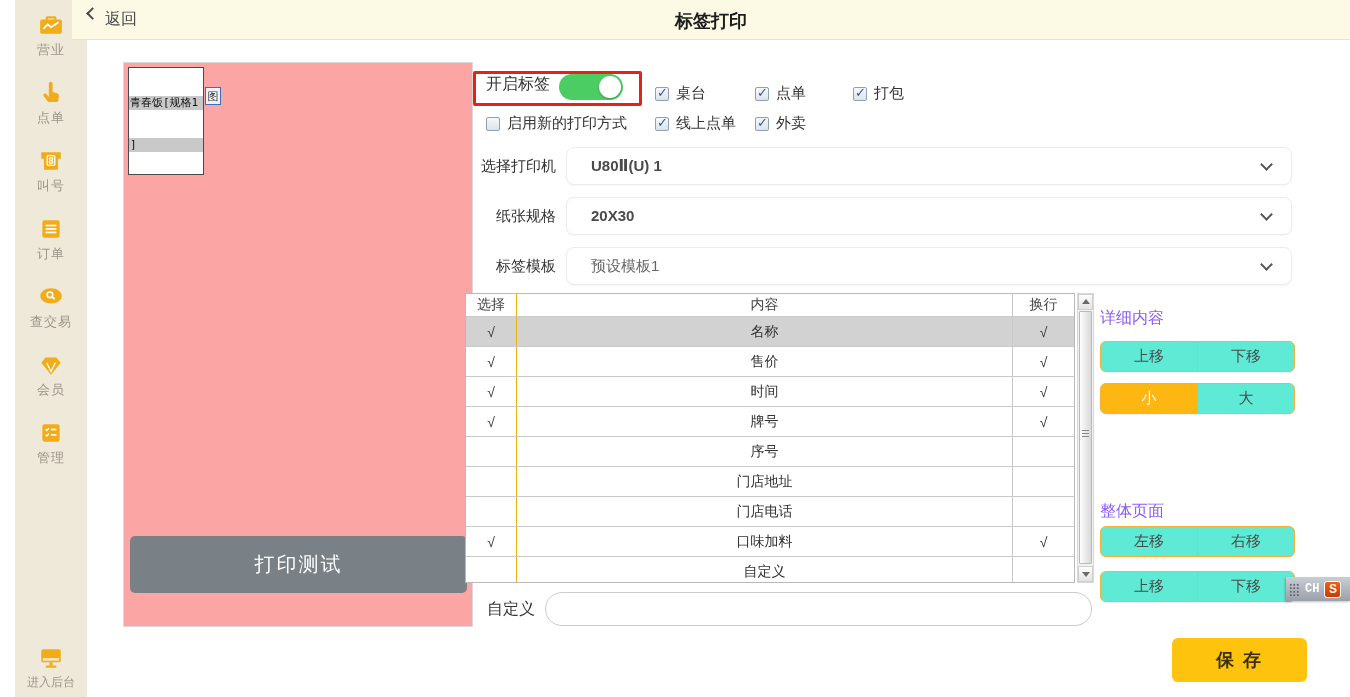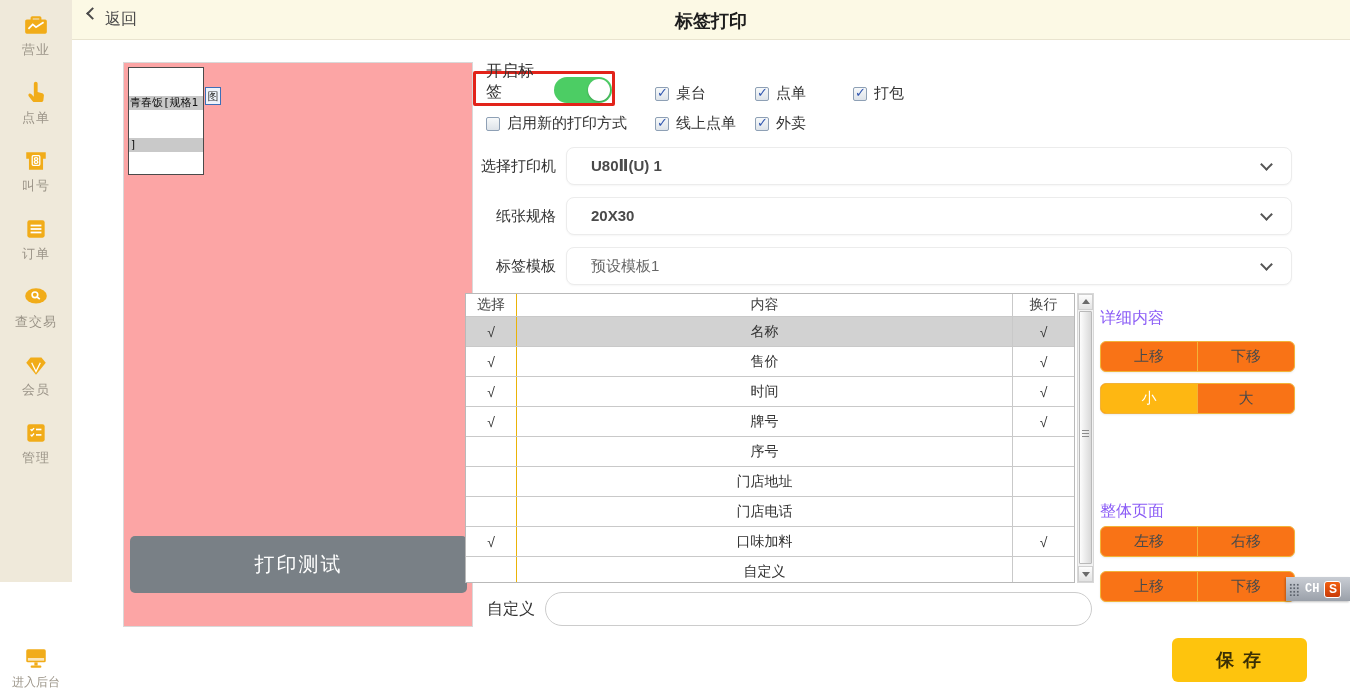--- a/index.html
+++ b/index.html
@@ -1,20 +1,20 @@
 <!DOCTYPE html>
 <html><head>
 <meta charset="utf-8">
 <style>
   * { margin:0; padding:0; box-sizing:border-box; }
   body { font-family:"Liberation Sans","DejaVu Sans",sans-serif; background:#888; }
   .stage { position:relative; width:1350px; height:697px; background:#fff; overflow:hidden; }
 
   
-  .sidebar { position:absolute; left:0; top:0; width:72px; height:582px; background:#efe9da; }
+  .sidebar { position:absolute; left:15px; top:0; width:72px; height:697px; background:#efe9da; }
   .side-item { position:absolute; left:0; width:72px; height:68px; text-align:center; cursor:pointer; }
   .side-item .icon { display:block; margin:8px auto 2px; width:26px; height:26px; }
   .side-item .lbl { font-size:13px; color:#9b9488; letter-spacing:1px; }
   .side-item.selected { background:#ffffff; height:72px; }
   .side-item.selected .lbl { color:#55504a; }
   .side-item.bottom { height:52px; }
   .side-item.bottom .icon { margin:2px auto 1px; }
   .side-item.bottom .lbl { font-size:12px; letter-spacing:0; }
 
   
@@ -25,21 +25,21 @@
 
   
   .preview-panel { position:absolute; left:123px; top:62px; width:350px; height:565px; border:1px solid #d9d9d9; background:#fca5a5; }
   .receipt { position:absolute; left:4px; top:4px; width:76px; height:108px; border:1px solid #4a4a4a; overflow:hidden; font-family:"DejaVu Sans Mono",monospace; font-size:11px; line-height:14px; color:#111; background:#fff; white-space:pre; }
   .receipt .line { padding:0 1px; }
   .receipt .line.hl { background:#c9c9c9; }
   .img-badge { position:absolute; left:81px; top:24px; width:16px; height:18px; border:1px solid #3c6fb8; background:#eef3fb; font-size:11px; color:#333; text-align:center; line-height:17px; }
   .print-test { position:absolute; left:6px; top:473px; width:337px; height:57px; background:#798086; border-radius:5px; color:#fff; font-size:20px; letter-spacing:2px; display:flex; align-items:center; justify-content:center; cursor:pointer; }
 
   
-  .toggle-box { position:absolute; left:473px; top:71px; width:142px; height:35px; border:3px solid #e2231a; border-radius:2px; display:flex; align-items:flex-end; }
+  .toggle-box { position:absolute; left:473px; top:71px; width:169px; height:35px; border:3px solid #e2231a; border-radius:2px; display:flex; align-items:flex-start; }
   .toggle-label { font-size:16px; color:#333; margin-left:10px; }
   .toggle { position:relative; width:64px; height:26px; border-radius:14px; background:#4ccd64; margin-left:9px; cursor:pointer; }
   .toggle::after { content:""; position:absolute; right:2px; top:2px; width:22px; height:22px; border-radius:50%; background:#fff; box-shadow:0 1px 2px rgba(0,0,0,.25); }
 
   .cb-item { position:absolute; display:flex; align-items:center; cursor:pointer; }
   .checkbox { width:14px; height:14px; border:1px solid #8ea0b5; border-radius:2px; background:linear-gradient(180deg,#f7f9fa,#dde3e9); position:relative; flex:none; }
   .checkbox.checked::after { content:"✓"; position:absolute; left:1px; top:-3px; font-size:13px; font-weight:bold; color:#3056b0; }
   .cb-item .cb-lbl { font-size:15px; color:#333; margin-left:7px; }
 
   
@@ -69,21 +69,21 @@
   .tri-down { width:0; height:0; border-left:4px solid transparent; border-right:4px solid transparent; border-top:5px solid #6b6b6b; margin:5px auto; }
   .sb-thumb { position:absolute; left:1px; top:17px; width:13px; height:253px; background:linear-gradient(90deg,#fdfdfd,#d9d9d9); border:1px solid #b9b9b9; border-radius:1px; }
   .sb-grip { position:absolute; left:2px; top:118px; width:7px; height:9px; background:repeating-linear-gradient(180deg,#8a8a8a 0 1px,transparent 1px 3px); }
 
   
   .custom-label { position:absolute; left:487px; top:592px; font-size:16px; color:#333; line-height:34px; }
   .custom-input { position:absolute; left:545px; top:592px; width:547px; height:34px; border:1px solid #ccc; border-radius:17px; background:#fff; font-size:15px; padding:0 16px; color:#333; outline:none; }
 
   
   .panel-title { position:absolute; left:1100px; width:195px; font-size:16px; color:#8b5cf6; }
-  .btn-group { position:absolute; left:1100px; width:195px; height:31px; border:1px solid #f2b338; border-radius:6px; background:#f97316; display:flex; overflow:hidden; box-shadow:0 1px 2px rgba(0,0,0,.08); }
+  .btn-group { position:absolute; left:1100px; width:195px; height:31px; border:1px solid #f2b338; border-radius:6px; background:#5eead4; display:flex; overflow:hidden; box-shadow:0 1px 2px rgba(0,0,0,.08); }
   .btn-half { flex:1; display:flex; align-items:center; justify-content:center; font-size:15px; color:#4a4a4a; cursor:pointer; }
   .btn-half + .btn-half { border-left:1px solid #f2b338; }
   .btn-half.on { background:#feb712; color:#fff; }
 
   
   .save-btn { position:absolute; left:1172px; top:638px; width:135px; height:44px; background:#fec40d; border-radius:6px; border:none; font-size:18px; font-weight:bold; color:#3a2f05; display:flex; align-items:center; justify-content:center; cursor:pointer; letter-spacing:2px; }
 
   
   .ime-bar { position:absolute; left:1286px; top:577px; width:64px; height:24px; background:linear-gradient(180deg,#c9cdd4,#9aa0a9); display:flex; align-items:center; z-index:5; box-shadow:-1px 1px 2px rgba(0,0,0,.25); }
   .ime-grip { width:11px; height:13px; margin-left:3px; background:radial-gradient(#5c626b 1px, transparent 1.2px); background-size:3.5px 3.5px; }

